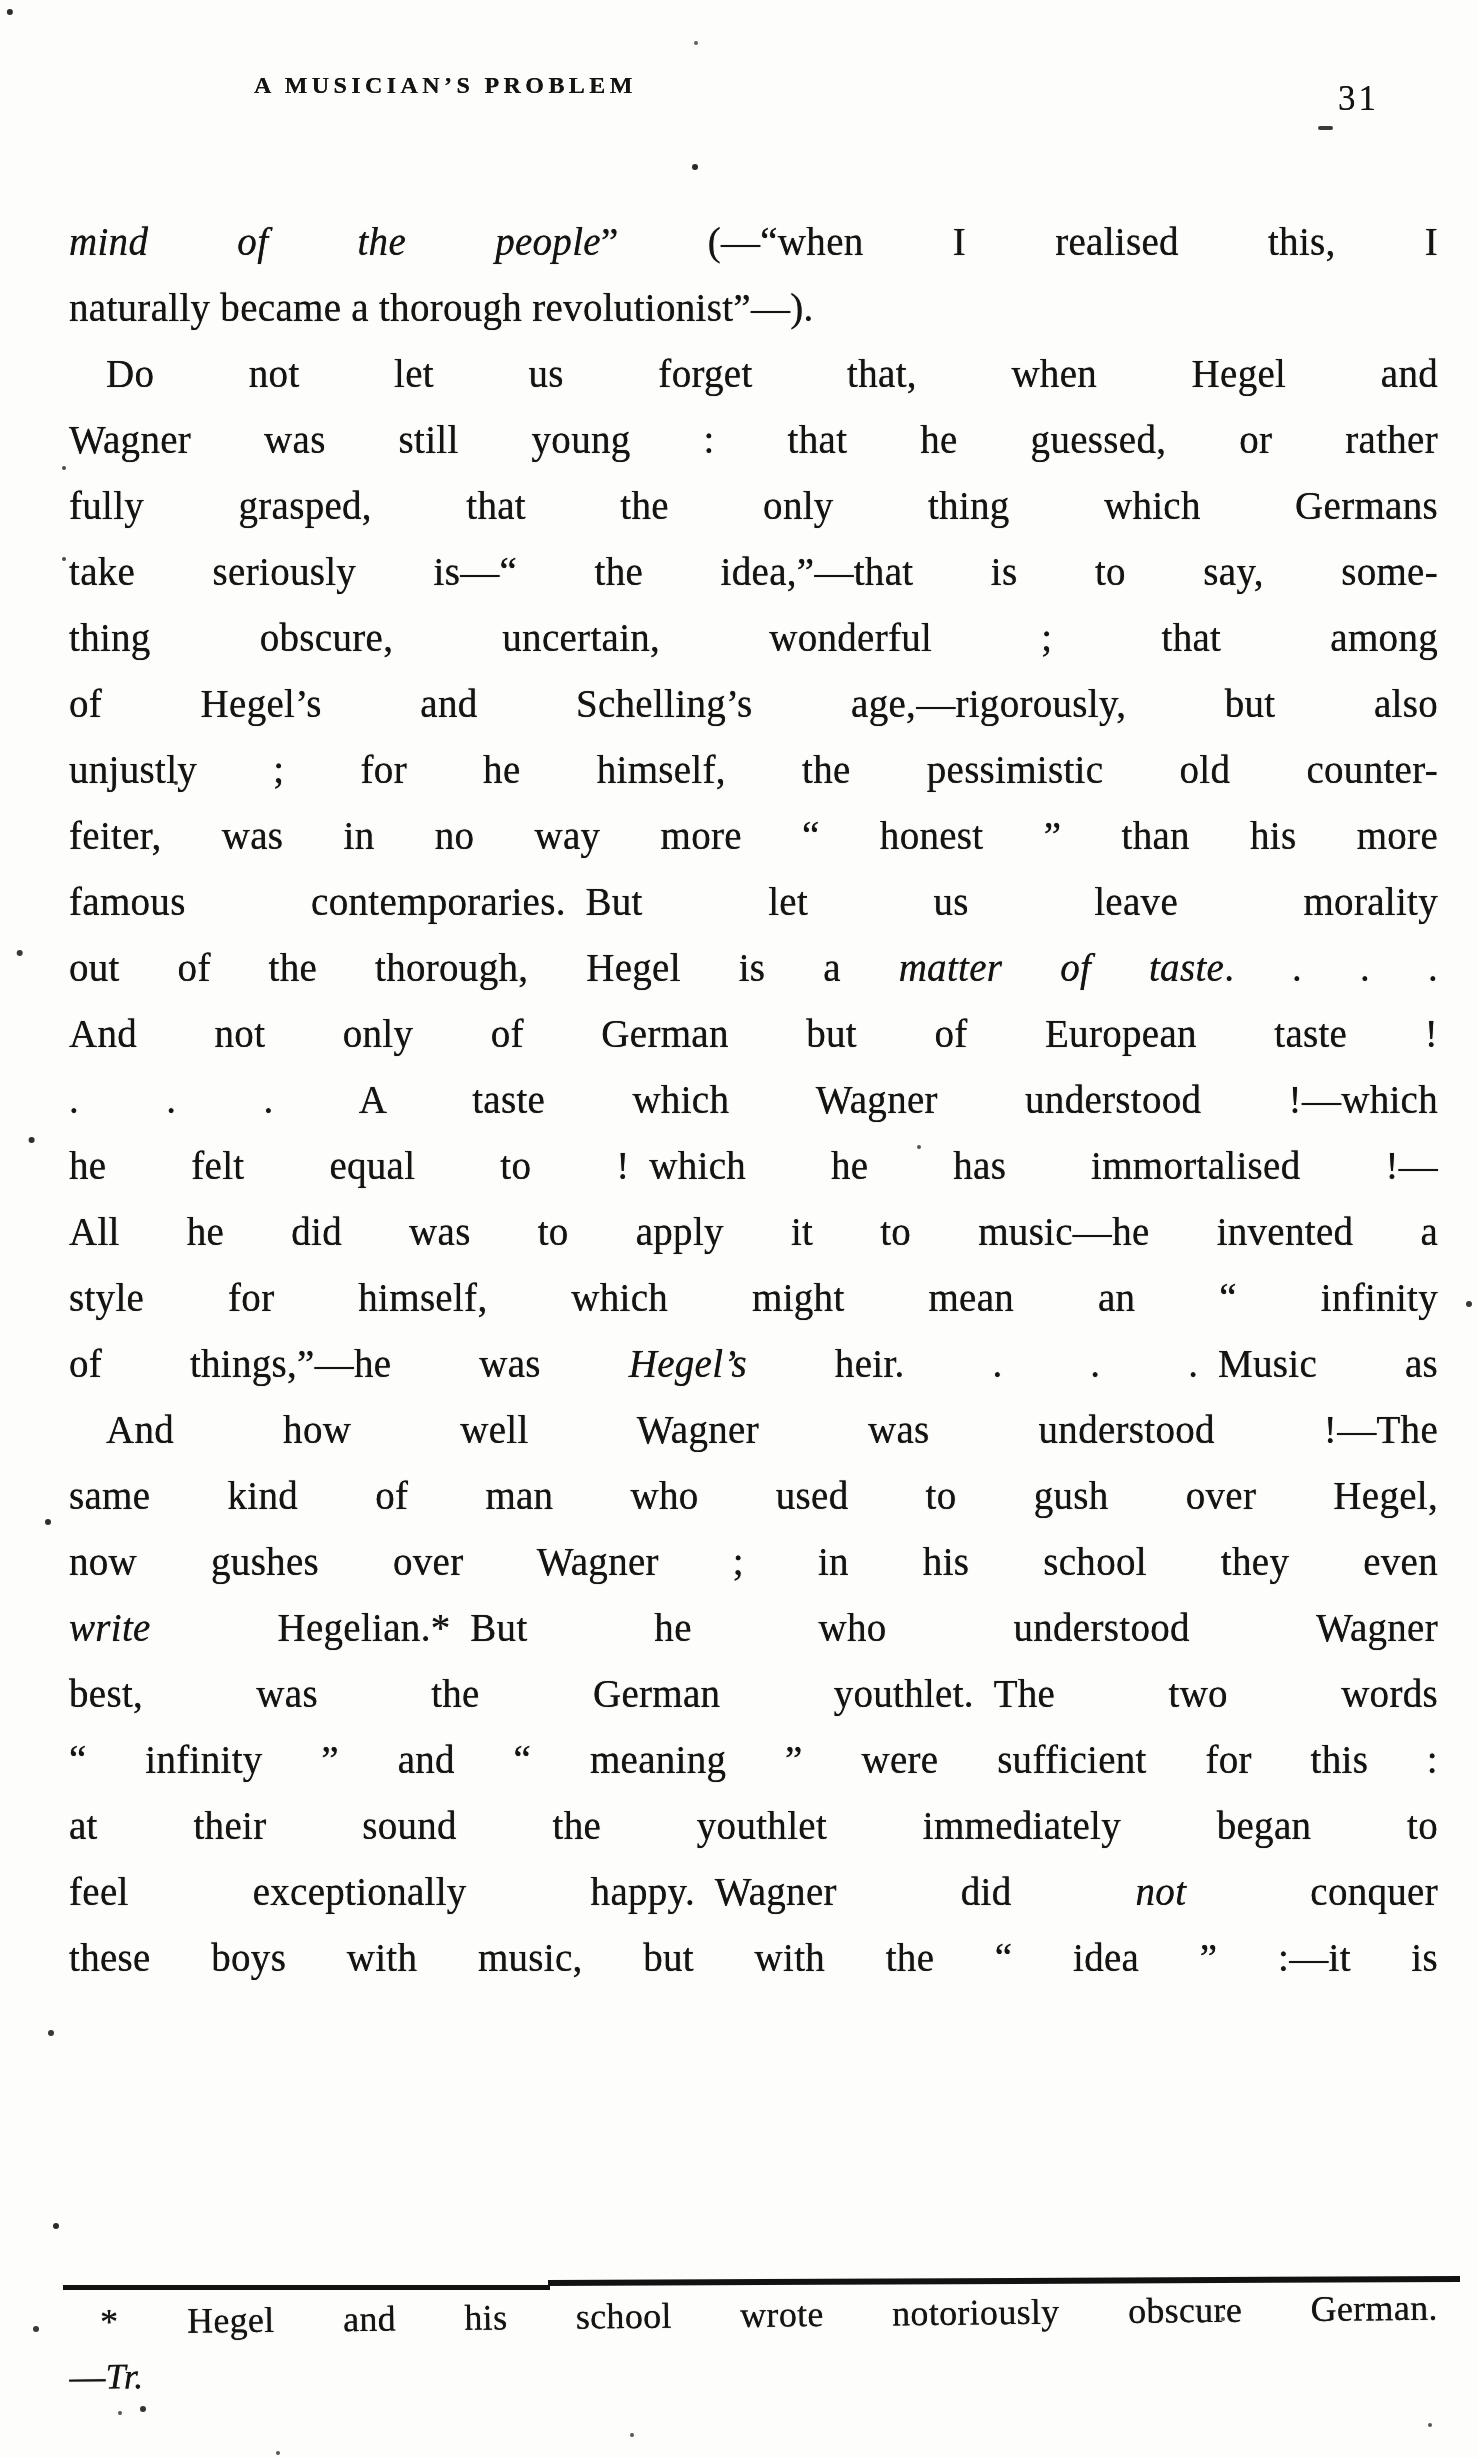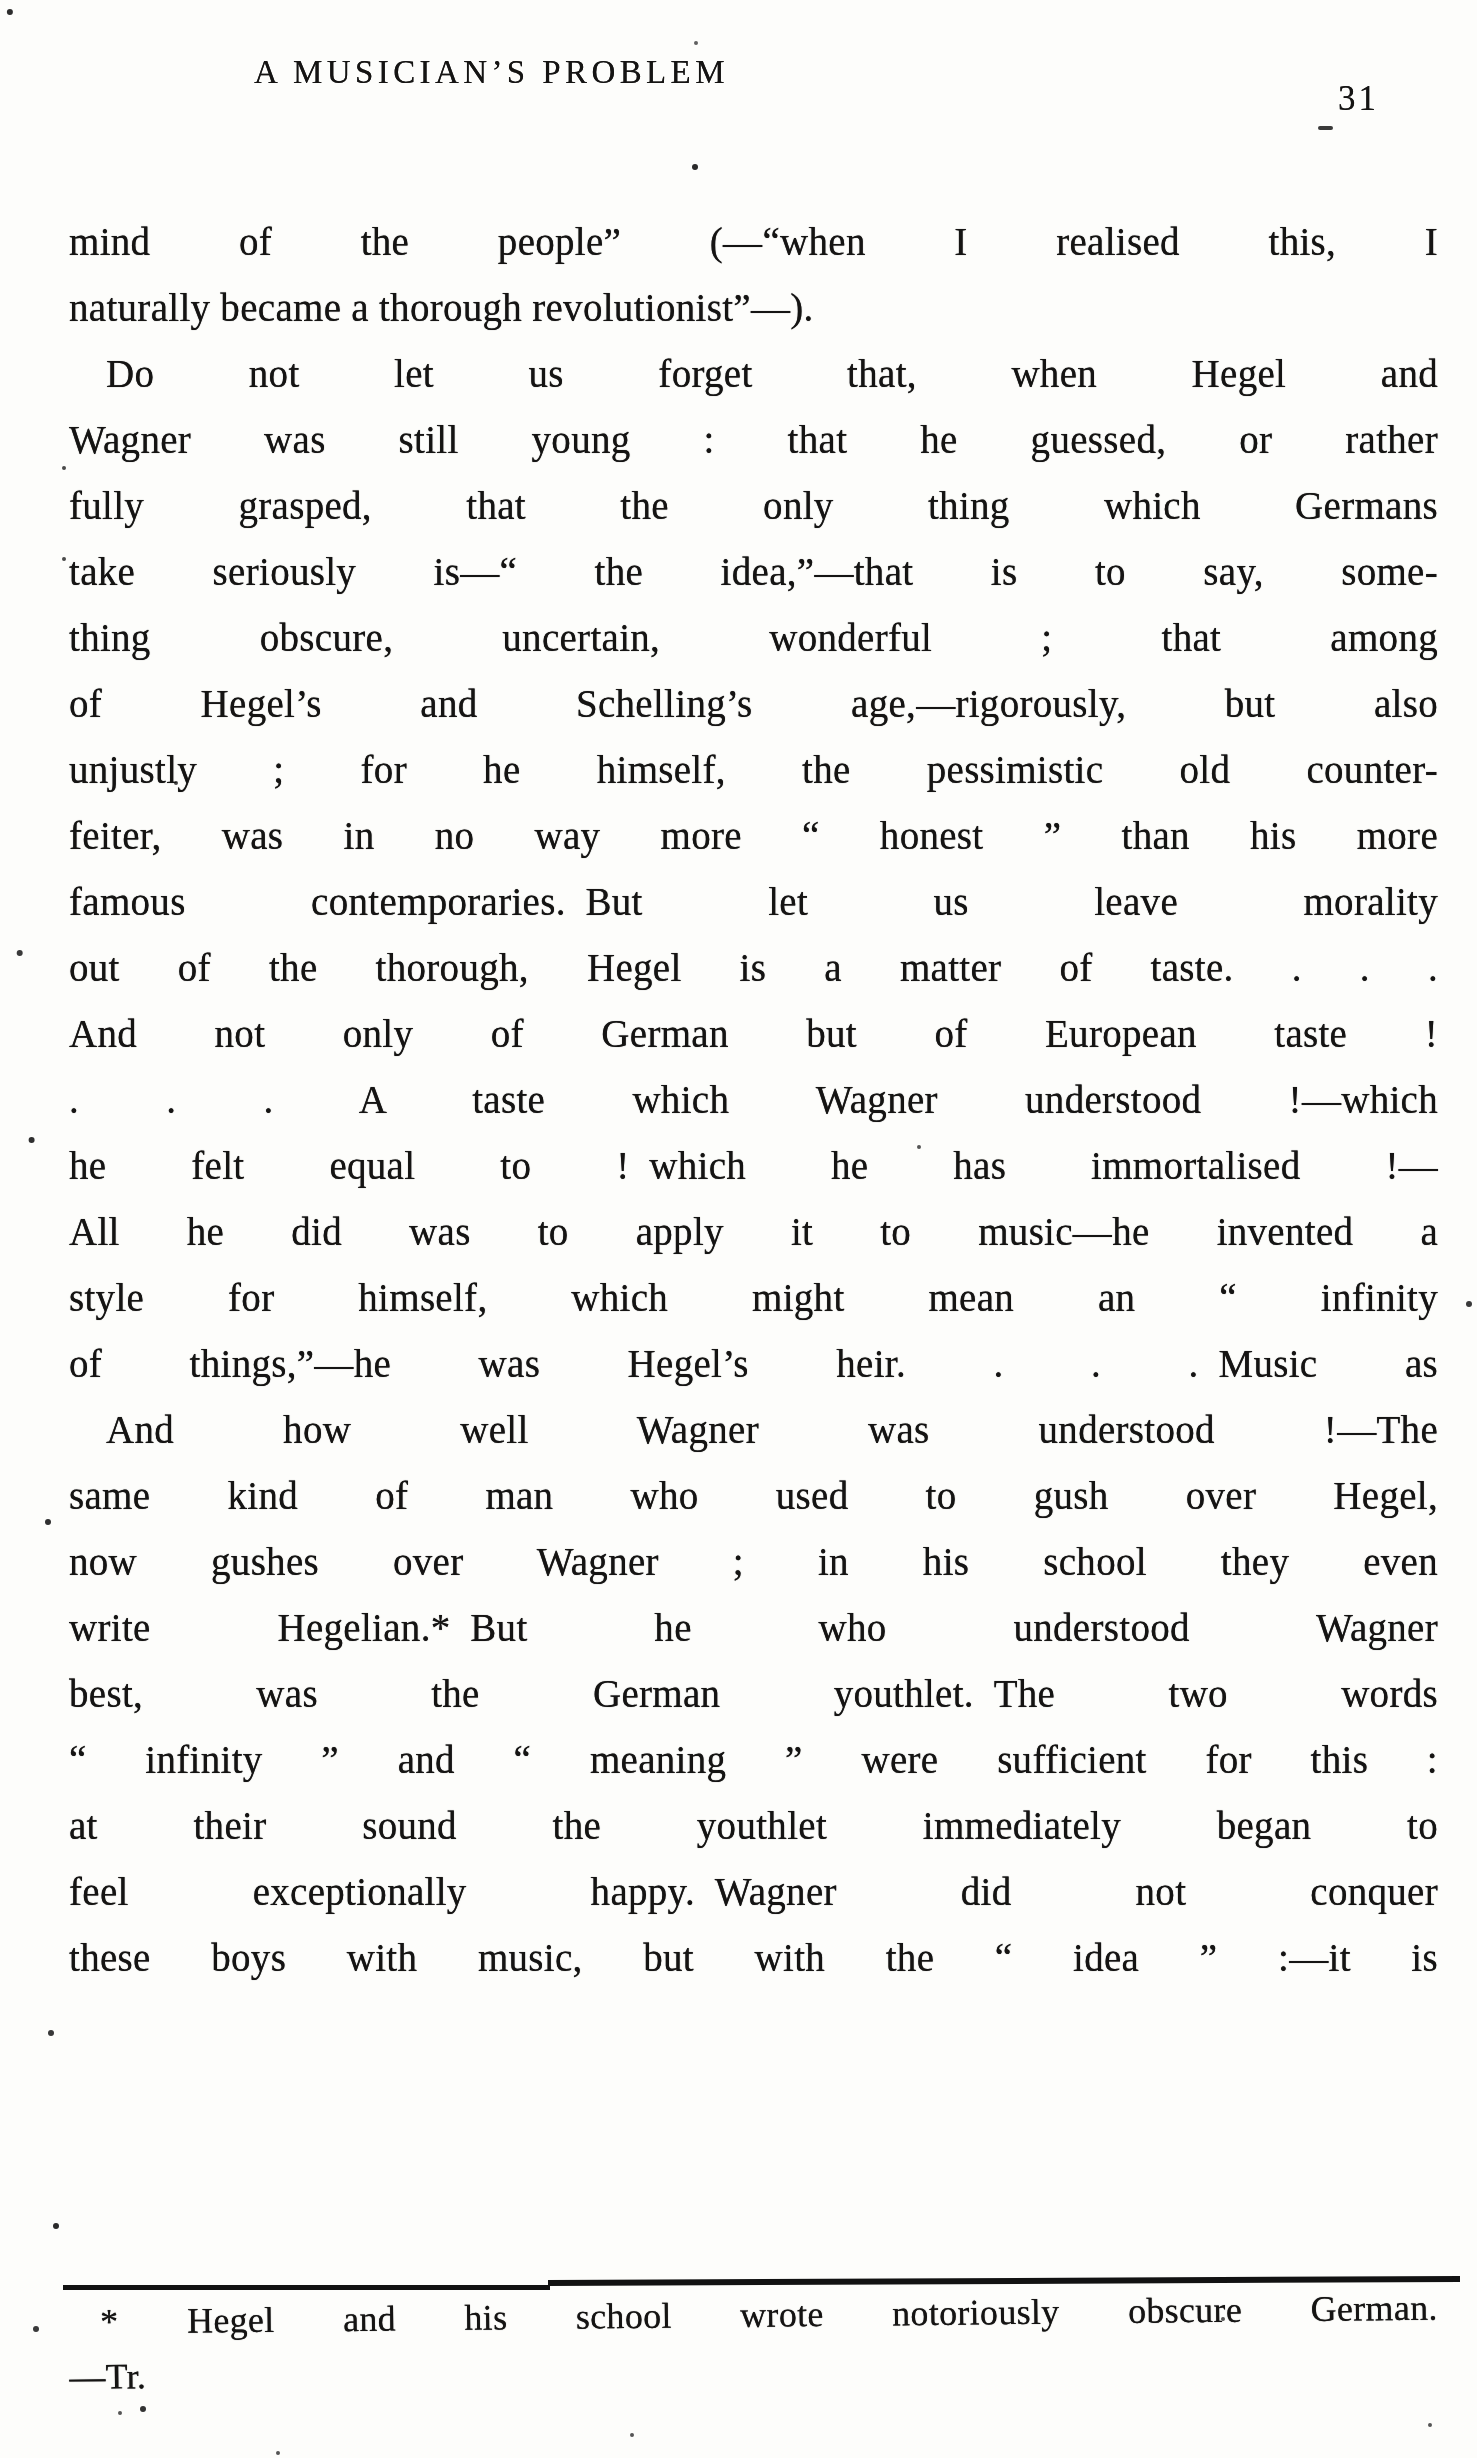--- a/index.html
+++ b/index.html
@@ -6,22 +6,22 @@
   body{
     width:1478px;height:2459px;position:relative;overflow:hidden;
     background:#fdfdfb;
     font-family:"Liberation Serif", serif;
     color:#151413;
   }
   .page{position:absolute;inset:0;}
 
   
   .running-title{
-    position:absolute;left:254px;top:54px;
-    font-size:33px;letter-spacing:4.4px;font-weight:400;
+    position:absolute;left:254px;top:72px;
+    font-size:24px;letter-spacing:4.4px;font-weight:700;
     white-space:nowrap;
     text-shadow:0 0 0.6px rgba(10,10,10,.85);
   }
   .page-number{
     position:absolute;right:99px;top:79px;
     font-size:35px;letter-spacing:3px;
     text-shadow:0 0 0.6px rgba(10,10,10,.85);
   }
   .dash-mark{position:absolute;left:1318px;top:126px;width:14.8px;height:3.9px;background:#3a3a3a;border-radius:2px;}
 
@@ -29,21 +29,21 @@
   .textblock{position:absolute;left:69px;top:209px;width:1369px;}
   .line{
     font-size:39px;line-height:66px;height:66px;
     letter-spacing:0.3px;
     text-align:justify;text-align-last:justify;text-justify:inter-word;
     text-shadow:0 0 0.7px rgba(12,12,12,.9);
     white-space:normal;overflow:visible;
   }
   .line.ind{text-indent:37px;}
   .line.end{text-align:left;text-align-last:left;}
-  .it{}
+  .it{font-style:italic;}
 
   
   .rule{position:absolute;background:#121212;}
   .rule-l{left:63px;top:2285px;width:487px;height:4.9px;}
   .rule-r{left:548px;top:2278px;width:912px;height:5.9px;transform:rotate(-0.25deg);}
   .footnote{
     position:absolute;left:69px;top:2295px;width:1369px;
     transform:rotate(-0.6deg);transform-origin:0 50%;
   }
   .footnote .line{font-size:36px;line-height:55px;height:55px;}

